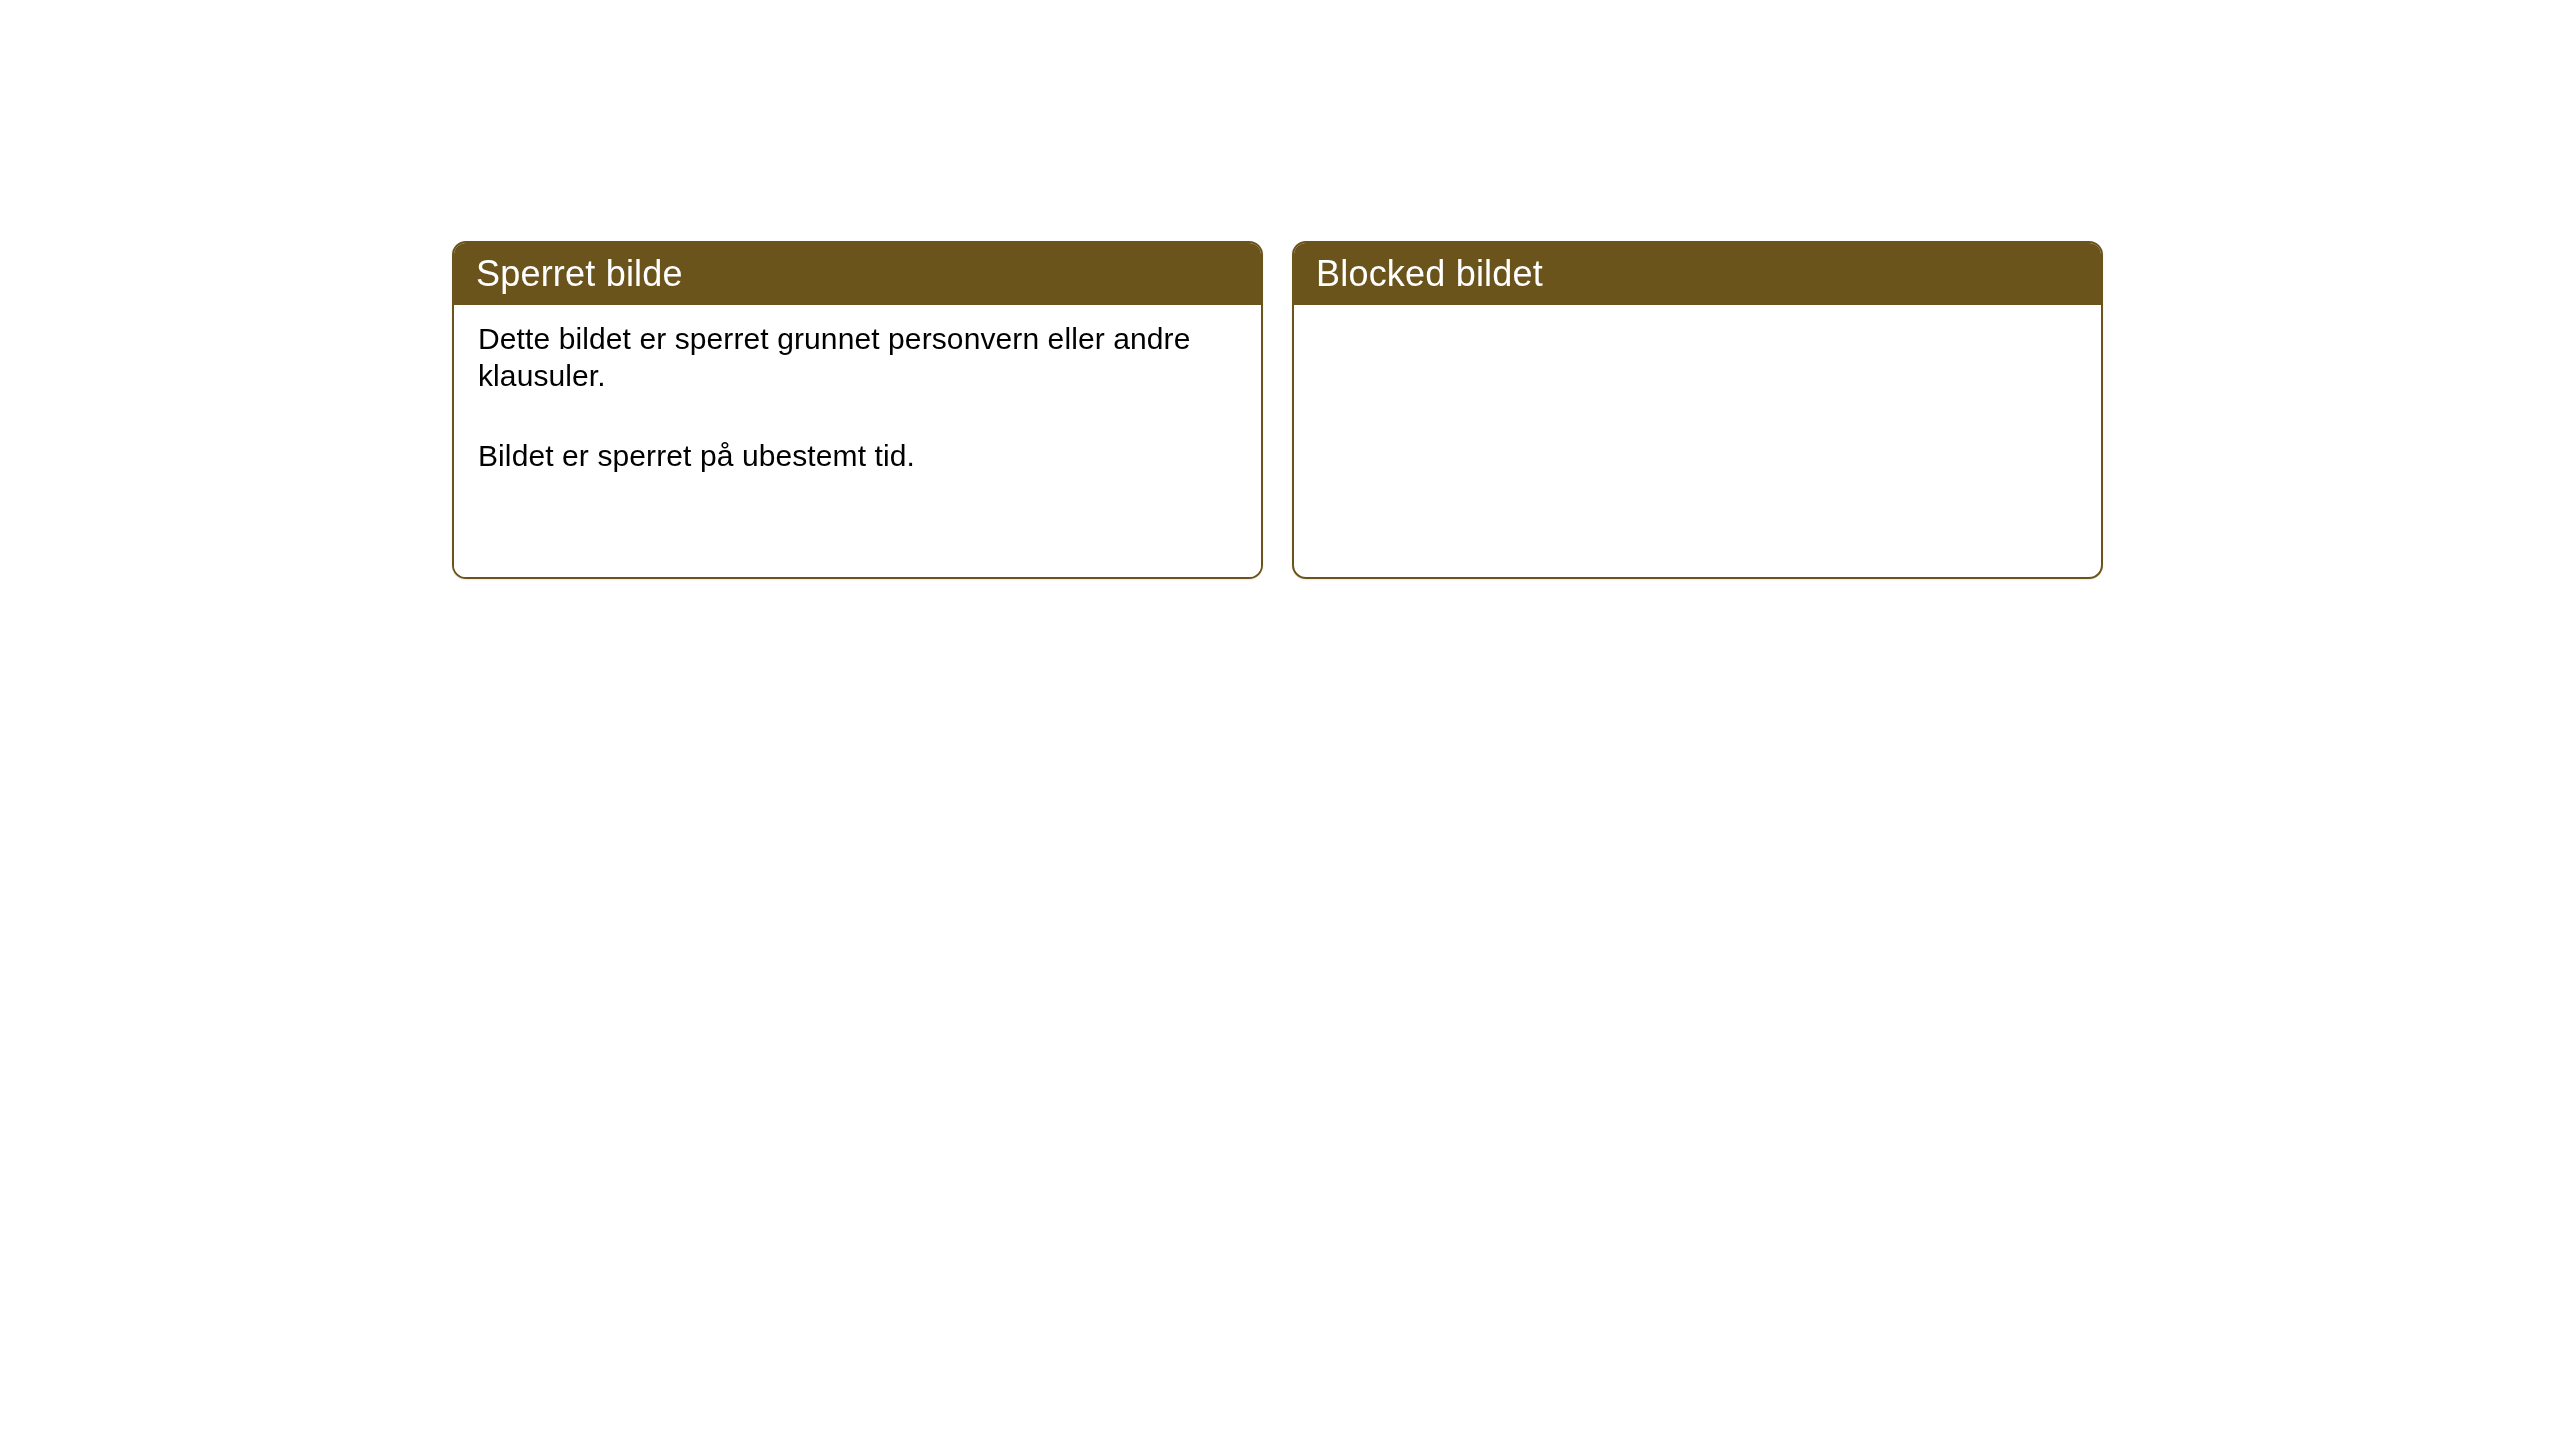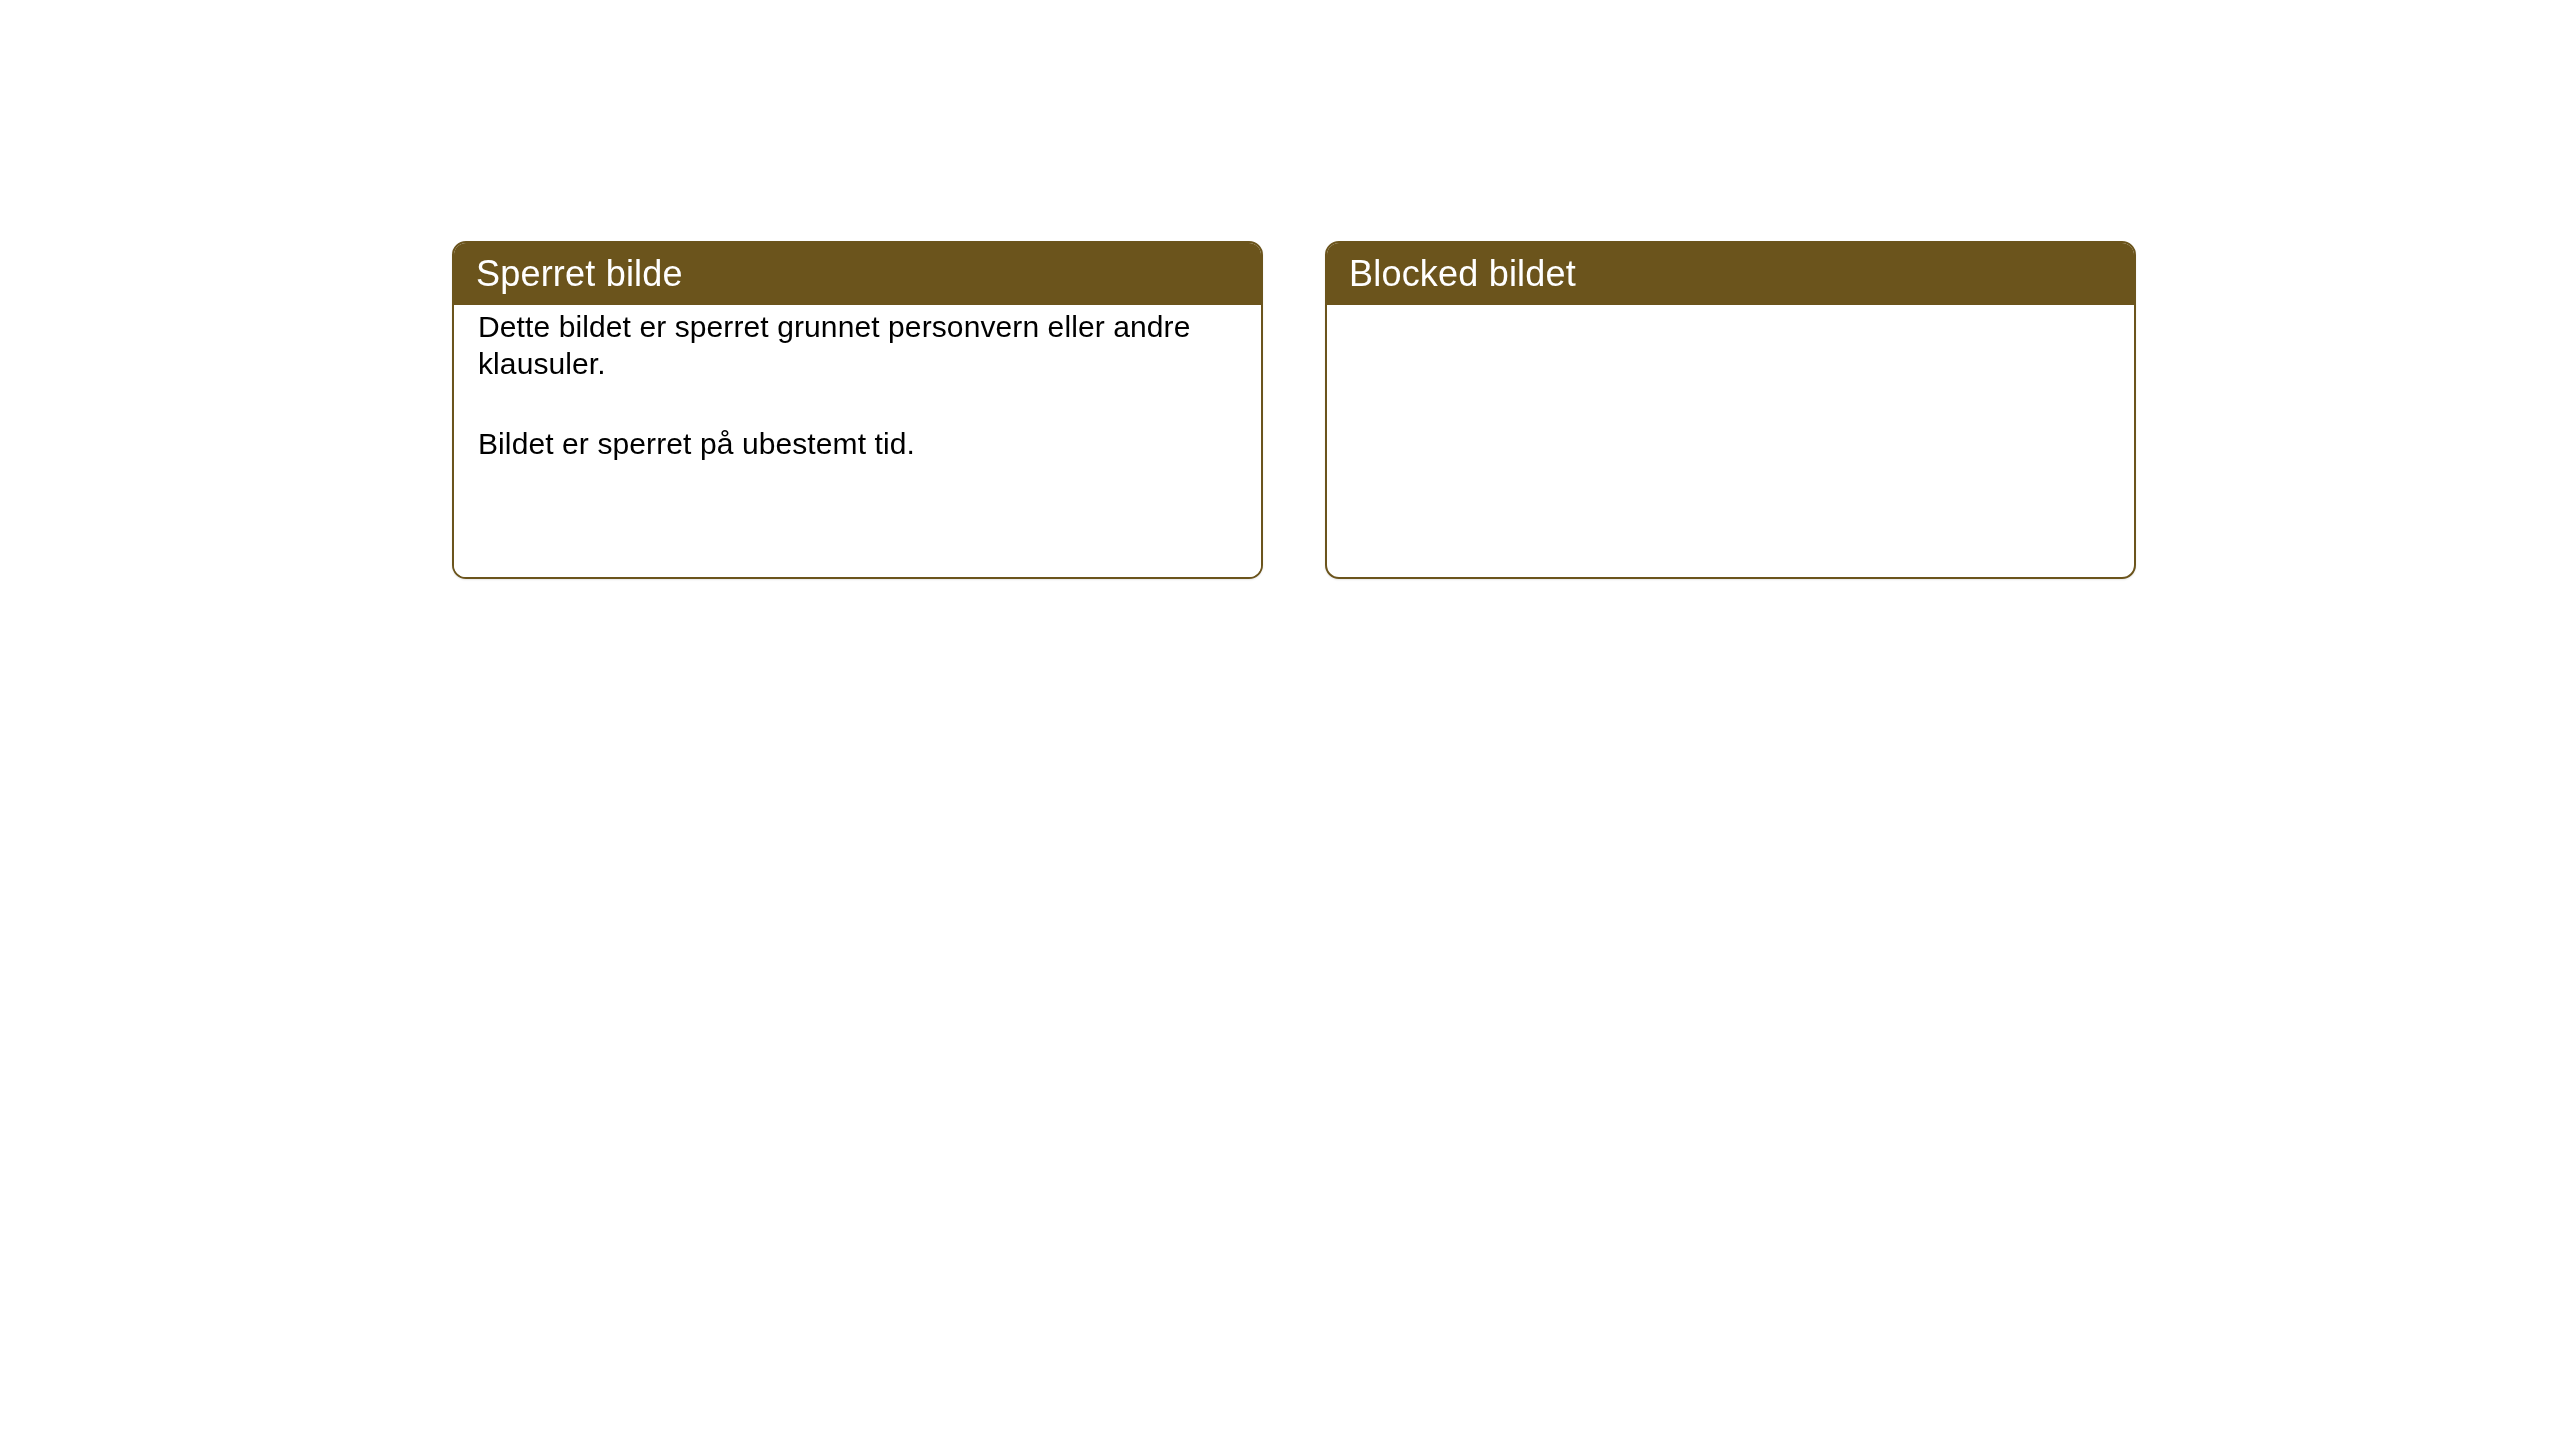--- a/index.html
+++ b/index.html
@@ -17,21 +17,21 @@
     -webkit-font-smoothing: antialiased;
   }
 
   .notice-stage {
     position: absolute;
     left: 452px;
     top: 241px;
     display: flex;
     flex-direction: row;
     align-items: flex-start;
-    gap: 62px;
+    gap: 29px;
   }
 
   .notice-card {
     box-sizing: border-box;
     width: 811px;
     height: 338px;
     background: #ffffff;
     border: 2px solid #6b541c;
     border-radius: 14px;
     overflow: hidden;
@@ -53,21 +53,21 @@
     color: #ffffff;
     font-size: 36px;
     font-weight: 400;
     line-height: 1;
     letter-spacing: 0.2px;
     white-space: nowrap;
   }
 
   .notice-card-body {
     flex: 1 1 auto;
-    padding: 4px 26px 0 24px;
+    padding: 16px 26px 0 24px;
     background: #ffffff;
   }
 
   .notice-paragraph {
     margin: 0;
     color: #000000;
     font-size: 30px;
     line-height: 1.22;
     font-weight: 400;
     letter-spacing: 0.1px;

